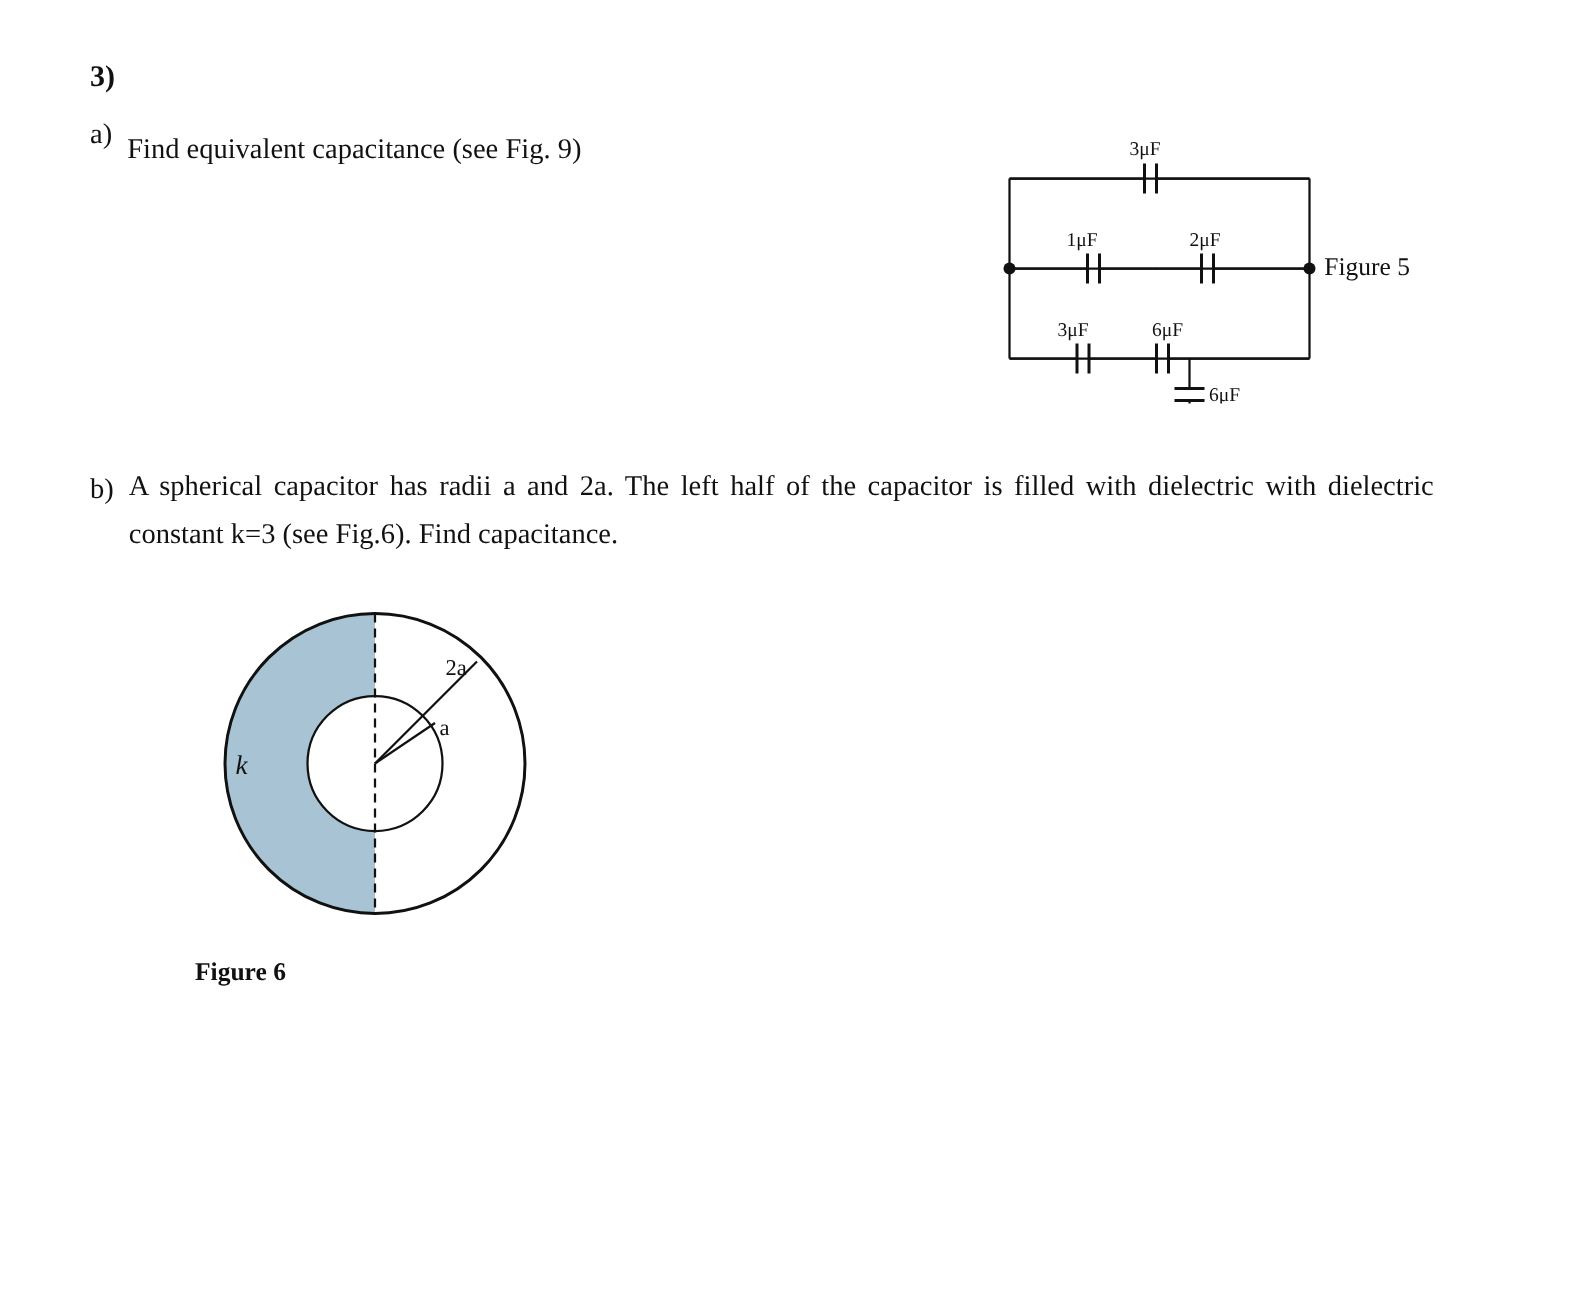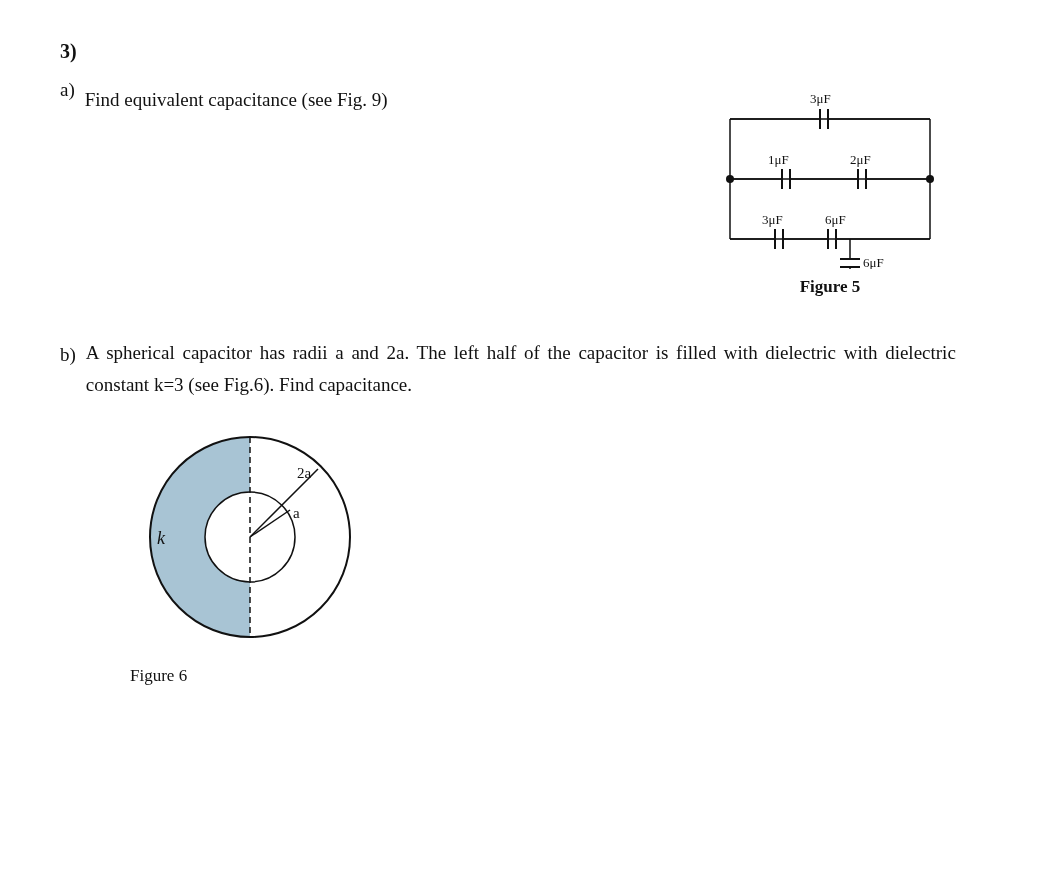--- a/index.html
+++ b/index.html
@@ -22,32 +22,32 @@
       align-items: flex-start;
       justify-content: space-between;
       margin-bottom: 40px;
     }
     .part-a-text {
       font-size: 19px;
       padding-top: 10px;
     }
     .figure5-container {
       display: flex;
-      flex-direction: column;
+      flex-direction: row;
       align-items: center;
       margin-right: 60px;
       margin-top: 0px;
       text-align: right;
     }
     .circuit-svg {
       width: 220px;
       height: 190px;
     }
     .figure5-label {
-      font-weight: bold;
+      font-weight: normal;
       font-size: 17px;
       margin-top: 8px;
     }
     .part-b {
       margin-bottom: 30px;
       line-height: 1.7;
     }
     .part-b-text {
       font-size: 19px;
       text-align: justify;
@@ -55,21 +55,21 @@
     }
     .figure6-container {
       display: flex;
       flex-direction: column;
       align-items: center;
       margin-top: 20px;
       margin-left: 60px;
       width: 260px;
     }
     .figure6-label {
-      font-weight: normal;
+      font-weight: bold;
       font-size: 17px;
       margin-top: 10px;
       align-self: flex-start;
       margin-left: 10px;
     }
     .spherical-svg {
       width: 230px;
       height: 230px;
     }
   </style>

